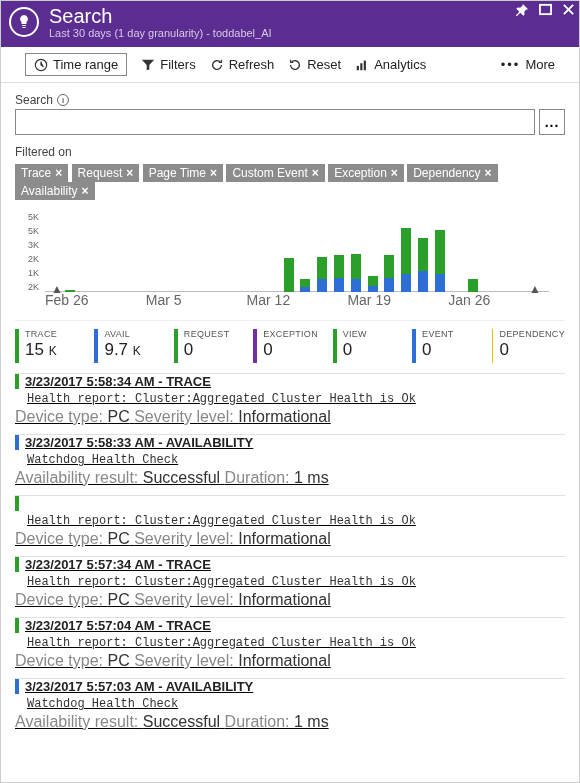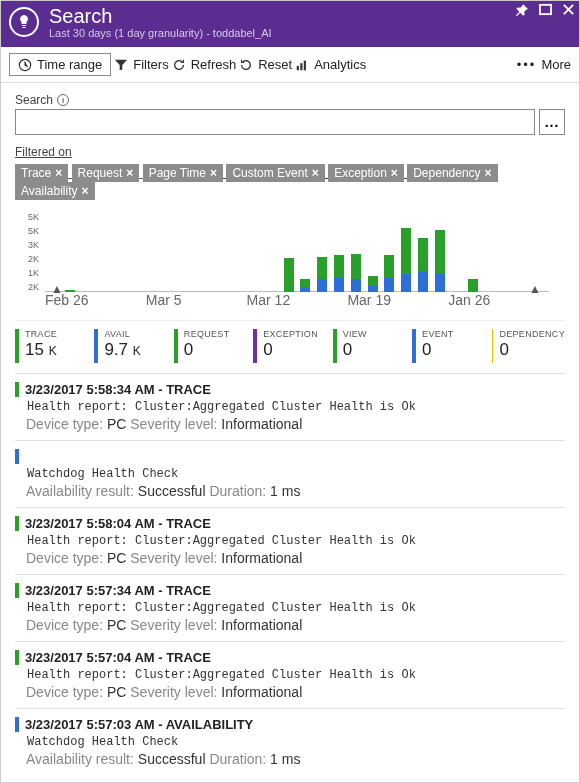--- a/index.html
+++ b/index.html
@@ -4,30 +4,30 @@
 <style>
   * { box-sizing: border-box; margin: 0; padding: 0; font-family: "Segoe UI", Arial, sans-serif; }
   body { width: 580px; height: 783px; background: #fff; border: 1px solid #ccc; overflow: hidden; display: flex; flex-direction: column; }
   .header { background: #5c2d91; color: #fff; display: flex; align-items: center; padding: 4px 8px 8px 8px; position: relative; }
   .header .icon-circle { width: 30px; height: 30px; border: 2px solid #fff; border-radius: 50%; display: flex; align-items: center; justify-content: center; margin-right: 10px; font-size: 16px; }
   .header .title-block { display: flex; flex-direction: column; }
   .header .title { font-size: 20px; font-weight: 300; line-height: 22px; }
   .header .subtitle { font-size: 11px; color: #d8c8ea; }
   .header .win-controls { position: absolute; right: 4px; top: 2px; display: flex; gap: 10px; }
   .header .win-controls span { font-size: 14px; cursor: pointer; }
-  .toolbar { border-bottom: 1px solid #ddd; padding: 6px 8px; display: flex; align-items: center; gap: 3px; font-size: 13px; color: #222; }
+  .toolbar { border-bottom: 1px solid #ddd; padding: 6px 24px; display: flex; align-items: center; gap: 14px; font-size: 13px; color: #222; }
   .tool-item { display: flex; align-items: center; gap: 5px; cursor: pointer; }
   .tool-item.active { border: 1px solid #888; padding: 3px 8px; }
   .spacer { flex: 1; }
   .content { padding: 10px 14px; overflow-y: auto; flex: 1; }
   .search-label { font-size: 12px; color: #444; margin-bottom: 2px; display: flex; align-items: center; gap: 4px;}
   .search-row { display: flex; gap: 4px; margin-bottom: 10px; }
   .search-input { flex: 1; border: 1px solid #888; height: 26px; padding: 0 6px; font-size: 13px; }
   .search-more { width: 26px; height: 26px; border: 1px solid #888; display: flex; align-items: center; justify-content: center; font-weight: bold; cursor: pointer; font-size: 14px; letter-spacing: 1px;}
-  .filter-row { font-size: 12px; color: #444; display: flex; flex-wrap: wrap; align-items: center; gap: 5px; margin-bottom: 12px; text-decoration: underline; }
+  .filter-row { font-size: 12px; color: #444; display: flex; flex-wrap: wrap; align-items: center; gap: 5px; margin-bottom: 12px; }
   .chip { background: #8c8c8c; color: #fff; padding: 2px 6px; font-size: 12px; display: inline-flex; align-items: center; gap: 4px; cursor: pointer; }
   .chip-x { font-weight: bold; }
   .summary-row { display: flex; align-items: baseline; justify-content: space-between; }
   .summary { font-size: 13px; color: #333; margin-bottom: 4px; }
   .summary .big { font-size: 26px; font-weight: 400; color: #222; }
   .summary .k { font-size: 16px; }
   .summary .bold { font-weight: 600; }
   .history-icon { font-size: 16px; color: #555; cursor: pointer;}
   .chart { position: relative; height: 100px; margin: 2px 16px 4px 30px; }
   .ylabels { position: absolute; left: -30px; top: 0; height: 80px; display: flex; flex-direction: column; justify-content: space-between; font-size: 9px; color: #666; text-align: right; width: 24px;}
@@ -40,25 +40,25 @@
   .tri.left { left: 6px; }
   .tri.right { right: 8px; }
   .baseline { position:absolute; left:0; right:0; bottom:20px; height:1px; background:#bbb;}
   .metrics { display: flex; gap: 6px; margin-top: 8px; margin-bottom: 10px; border-top: 1px solid #eee; padding-top: 8px;}
   .metric { flex: 1; display: flex; gap: 6px; align-items: flex-start; min-width: 0;}
   .metric .bar { width: 4px; height: 34px; }
   .metric .mlabel { font-size: 9px; color: #555; letter-spacing: 0.3px;}
   .metric .mval { font-size: 17px; color: #222; line-height: 18px; margin-top: 2px;}
   .metric .mval .unit { font-size: 12px; }
   .event-list { }
-  .event { border-top: 1px solid #e0e0e0; padding: 8px 0 8px 0; }
+  .event { border-top: 1px solid #e0e0e0; padding: 0 0 8px 0; text-decoration: underline; }
   .ev-head { display: flex; align-items: center; gap: 6px; font-size: 13px; font-weight: 600; color: #222; cursor: pointer;}
   .ev-bar { width: 4px; height: 15px; }
   .ev-msg { font-family: "Consolas","Courier New",monospace; font-size: 12px; color: #333; margin: 3px 0 2px 12px; }
-  .ev-meta { font-size: 14px; color: #888; margin-left: 11px; }
+  .ev-meta { font-size: 16px; color: #888; margin-left: 0; }
   .ev-meta .val { color: #333; }
   .info-icon { width:12px; height:12px; border:1px solid #666; border-radius:50%; display:inline-flex; align-items:center; justify-content:center; font-size:8px; color:#666; font-weight:bold;}
 </style>
 </head>
 <body>
 
 <div class="header">
   <div class="icon-circle">
     <svg width="16" height="16" viewBox="0 0 16 16">
         <path fill="#fff" d="M8 1a4 4 0 0 0-2.5 7.1V10h5V8.1A4 4 0 0 0 8 1zM6 11h4v1H6zm.5 2h3v1h-3z"></path>
@@ -360,28 +360,28 @@
         <div class="ev-head">
           <div class="ev-bar" style="background:#2aa02a"></div>
           <span>3/23/2017 5:58:34 AM - TRACE</span>
         </div>
   <div class="ev-msg">Health report: Cluster:Aggregated Cluster Health is Ok</div>
   <div class="ev-meta"><span>Device type: </span><span class="val">PC</span> <span>Severity level: </span><span class="val">Informational</span></div>
       </div>
       <div class="event">
         <div class="ev-head">
           <div class="ev-bar" style="background:#2e6fd6"></div>
+          <span>3/23/2017 5:58:33 AM - AVAILABILITY</span>
         </div>
   <div class="ev-msg">Watchdog Health Check</div>
   <div class="ev-meta"><span>Availability result: </span><span class="val">Successful</span> <span>Duration: </span><span class="val">1 ms</span></div>
       </div>
       <div class="event">
         <div class="ev-head">
           <div class="ev-bar" style="background:#2aa02a"></div>
-          <span>3/23/2017 5:58:04 AM - TRACE</span>
         </div>
   <div class="ev-msg">Health report: Cluster:Aggregated Cluster Health is Ok</div>
   <div class="ev-meta"><span>Device type: </span><span class="val">PC</span> <span>Severity level: </span><span class="val">Informational</span></div>
       </div>
       <div class="event">
         <div class="ev-head">
           <div class="ev-bar" style="background:#2aa02a"></div>
           <span>3/23/2017 5:57:34 AM - TRACE</span>
         </div>
   <div class="ev-msg">Health report: Cluster:Aggregated Cluster Health is Ok</div>

